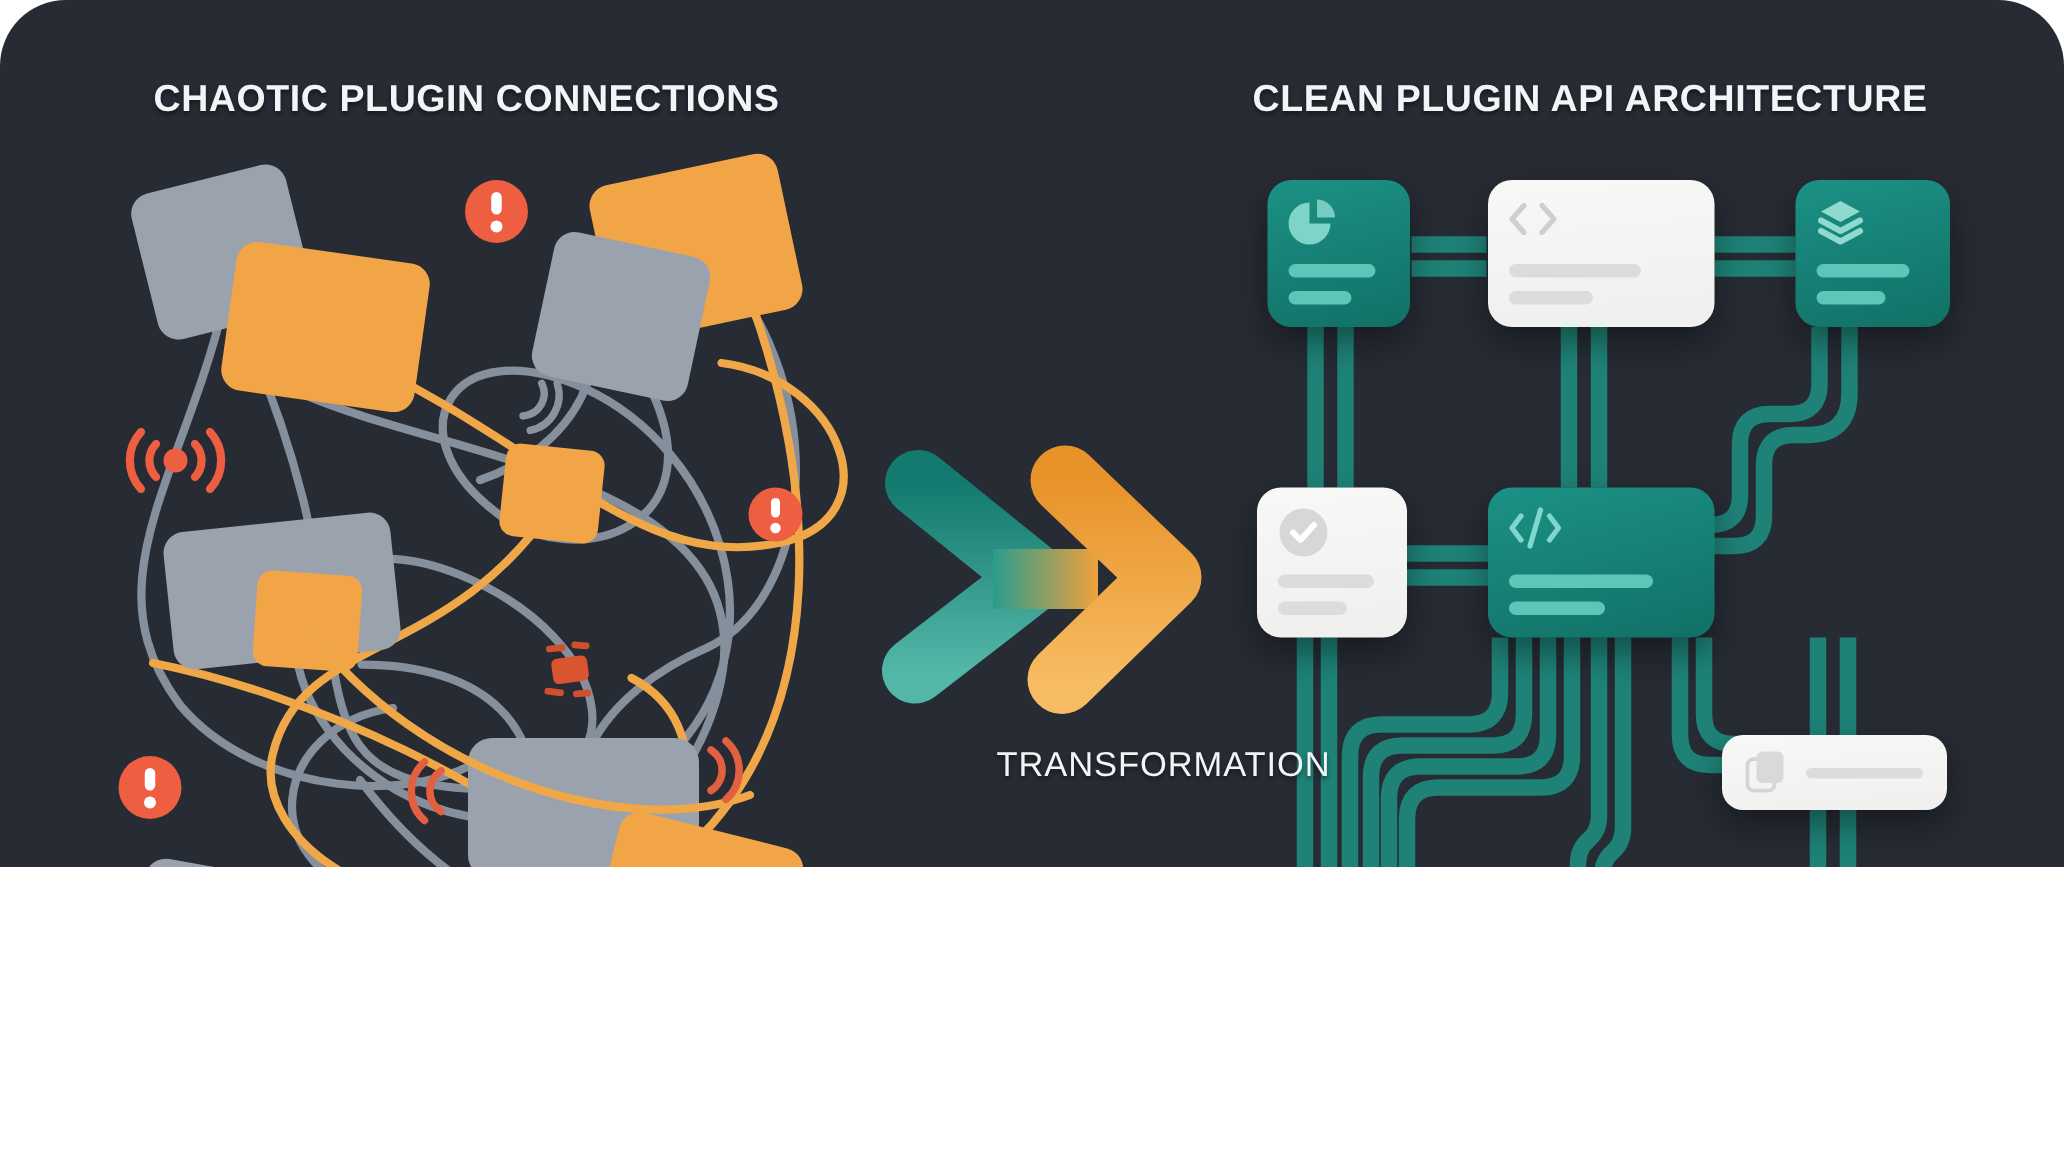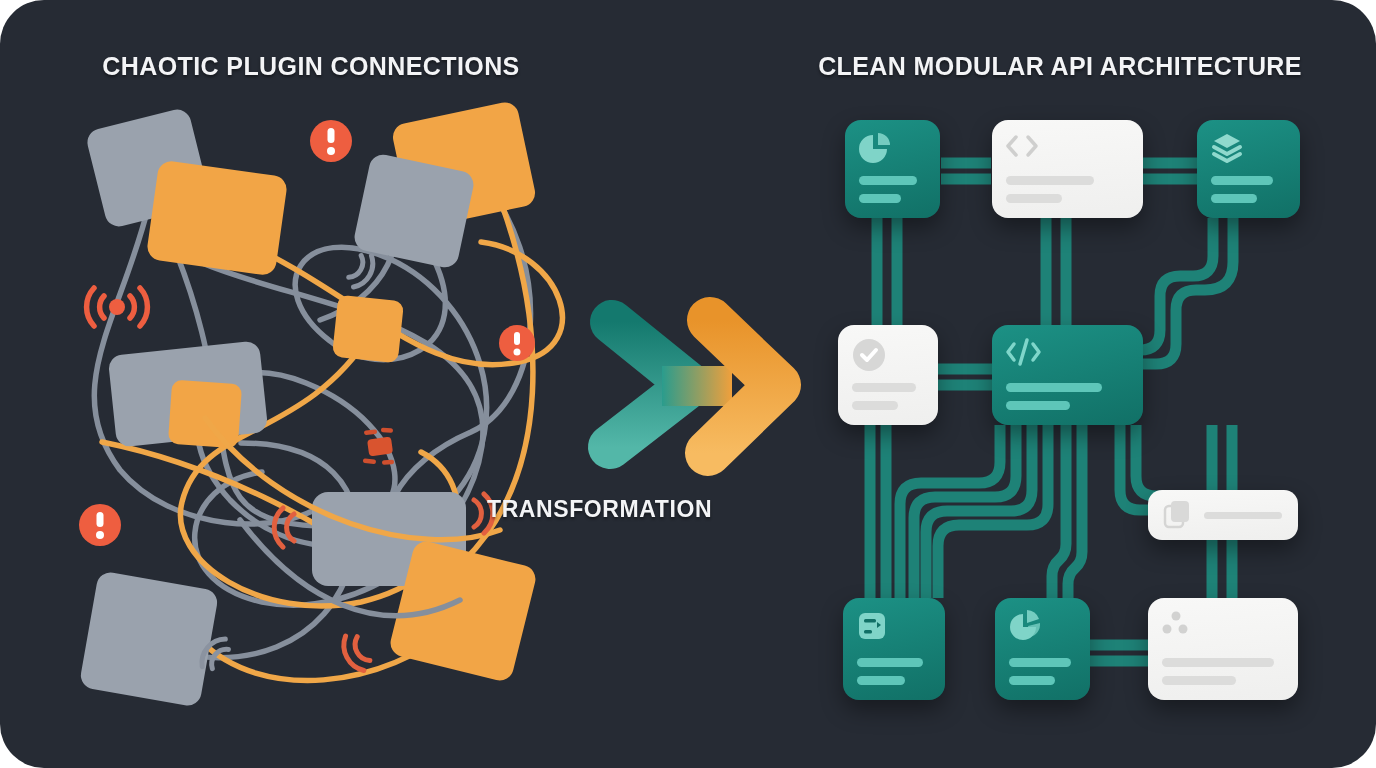--- a/index.html
+++ b/index.html
@@ -1,25 +1,25 @@
 <!DOCTYPE html>
 <html><head>
 <meta charset="utf-8">
 <style>
   html,body{margin:0;padding:0;background:#ffffff;}
-  .stage{position:relative;width:1376px;height:768px;overflow:hidden;
+  .stage{position:relative;width:1376px;height:578px;overflow:hidden;
          font-family:"Liberation Sans", sans-serif;}
   .stage svg.bg{position:absolute;left:0;top:0;}
 
   .title{position:absolute;top:52px;color:#f3f4f6;font-weight:700;font-size:25px;
          letter-spacing:.4px;text-align:center;text-shadow:0 2px 3px rgba(0,0,0,.45);}
   .title-left{left:61px;width:500px;}
   .title-right{left:760px;width:600px;}
-  .label-transform{position:absolute;top:496px;left:487px;width:400px;text-align:left;
-         color:#f3f4f6;font-weight:700;font-size:23px;letter-spacing:.6px;
+  .label-transform{position:absolute;top:496px;left:487px;width:400px;text-align:right;
+         color:#f3f4f6;font-weight:400;font-size:23px;letter-spacing:.6px;
          text-shadow:0 2px 3px rgba(0,0,0,.45);}
 
   .card{position:absolute;border-radius:16px;box-shadow:0 10px 22px rgba(0,0,0,.38);}
   .card.teal{background:linear-gradient(165deg,#1c9185 0%,#117066 100%);}
   .card.light{background:linear-gradient(175deg,#f8f8f7 0%,#efefee 100%);}
   .card-a{left:845px;top:120px;width:95px;height:98px;}
   .card-b{left:992px;top:120px;width:151px;height:98px;}
   .card-c{left:1197px;top:120px;width:103px;height:98px;}
   .card-d{left:838px;top:325px;width:100px;height:100px;}
   .card-e{left:992px;top:325px;width:151px;height:100px;}
@@ -198,21 +198,21 @@
 
     <path d="M1212,540 V598"></path>
         <path d="M1232,540 V598"></path>
 
     <path d="M1090,645 H1148"></path>
         <path d="M1090,661 H1148"></path>
   </g>
 </svg>
 
 <div class="title title-left">CHAOTIC PLUGIN CONNECTIONS</div>
-<div class="title title-right">CLEAN MODULAR API ARCHITECTURE</div>
+<div class="title title-right">CLEAN PLUGIN API ARCHITECTURE</div>
 <div class="label-transform">TRANSFORMATION</div>
 
 <div class="card teal card-a">
   <svg class="icon-box" width="34" height="34" viewBox="0 0 34 34">
     <path d="M15,17 L15,3 A14,14 0 1 0 29,17 Z" fill="#7fd4c8"></path>
     <path d="M20,13 L20,1 A12,12 0 0 1 32,13 Z" fill="#7fd4c8" opacity=".9"></path>
   </svg>
   <div class="bars">
     <div class="bar" style="width:58px"></div>
     <div class="bar" style="width:42px"></div>

